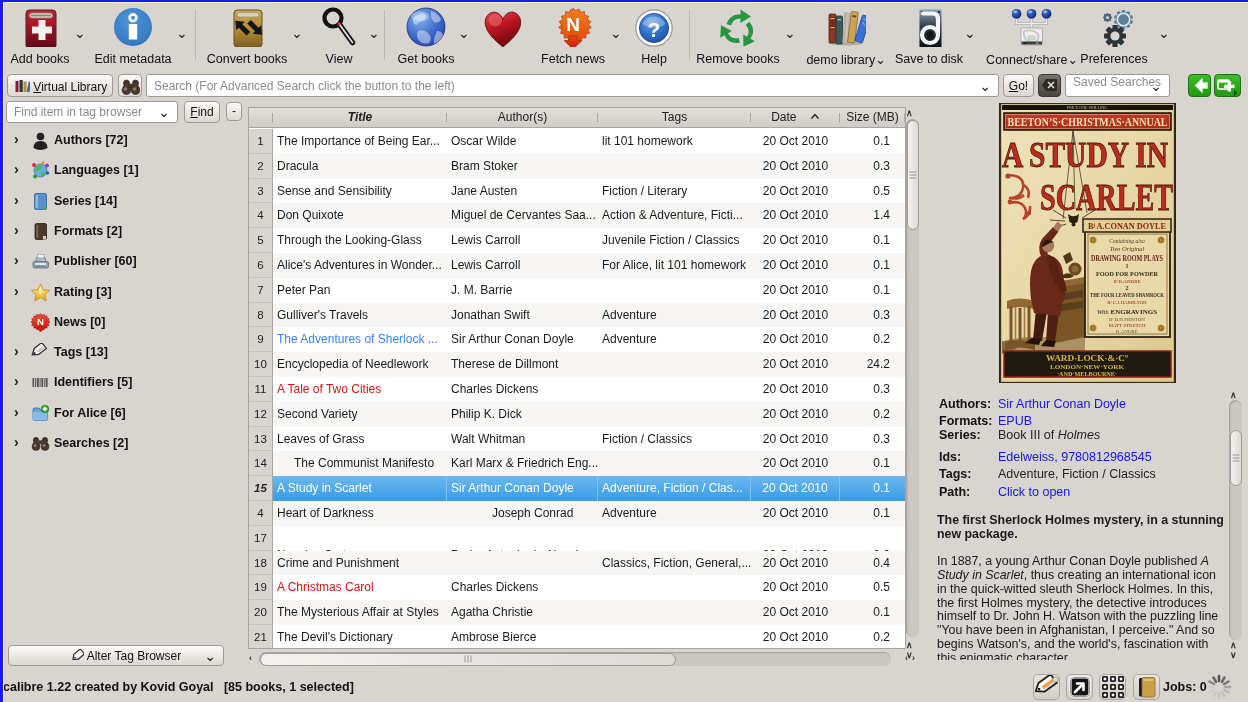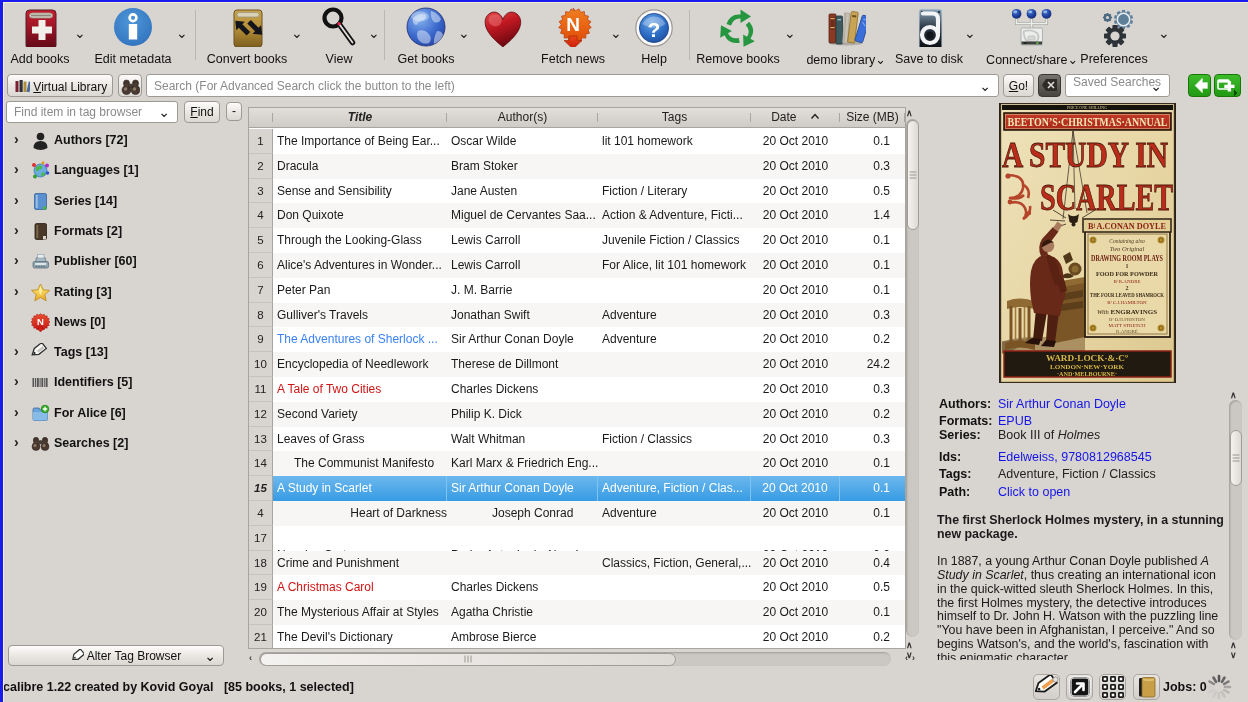--- a/index.html
+++ b/index.html
@@ -585,21 +585,21 @@
     <div class="numcell" style="top:368.2px;"><span style="font-weight:bold;font-style:italic;">15</span></div>
     <div class="row selrow" style="top:368.2px;">
       <div class="cell" style="left:0;width:174px;border-right:1px solid #7fc4f0;">A Study in Scarlet</div>
       <div class="cell" style="left:174px;width:151px;border-right:1px solid #7fc4f0;">Sir Arthur Conan Doyle</div>
       <div class="cell" style="left:325px;width:153px;border-right:1px solid #7fc4f0;">Adventure, Fiction / Clas...</div>
       <div class="cell" style="left:478px;width:89px;border-right:1px solid #7fc4f0;text-align:center;padding-left:0;">20 Oct 2010</div>
       <div class="cell" style="left:567px;width:65px;text-align:right;padding-right:15px;">0.1</div>
     </div>
     <div class="numcell" style="top:393.0px;"><span>4</span></div>
     <div class="row" style="top:393.0px;background:#f7f6f5;">
-      <div class="cell" style="left:0;width:174px;text-align:right;">Heart of Darkness</div>
+      <div class="cell" style="left:0;width:174px;">Heart of Darkness</div>
       <div class="cell" style="left:174px;width:151px;margin-left:41px;">Joseph Conrad</div>
       <div class="cell" style="left:325px;width:153px;">Adventure</div>
       <div class="cell" style="left:478px;width:89px;text-align:center;padding-left:0;">20 Oct 2010</div>
       <div class="cell" style="left:567px;width:65px;text-align:right;padding-right:15px;">0.1</div>
     </div>
     <div class="numcell" style="top:417.8px;"><span>17</span></div>
     <div class="row" style="top:417.8px;margin-top:17px;">
       <div class="cell" style="left:0;width:174px;">Novelas Cortas</div>
       <div class="cell" style="left:174px;width:151px;">Pedro Antonio de Alarcón</div>
       <div class="cell" style="left:325px;width:153px;"></div>

